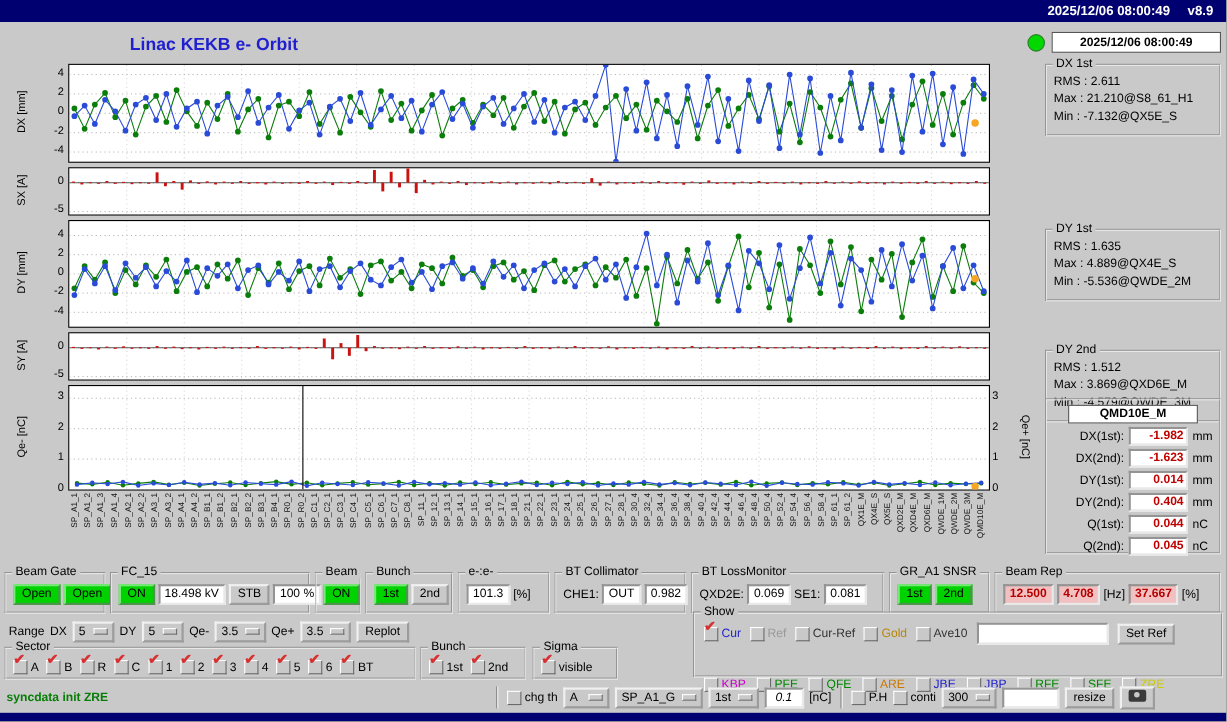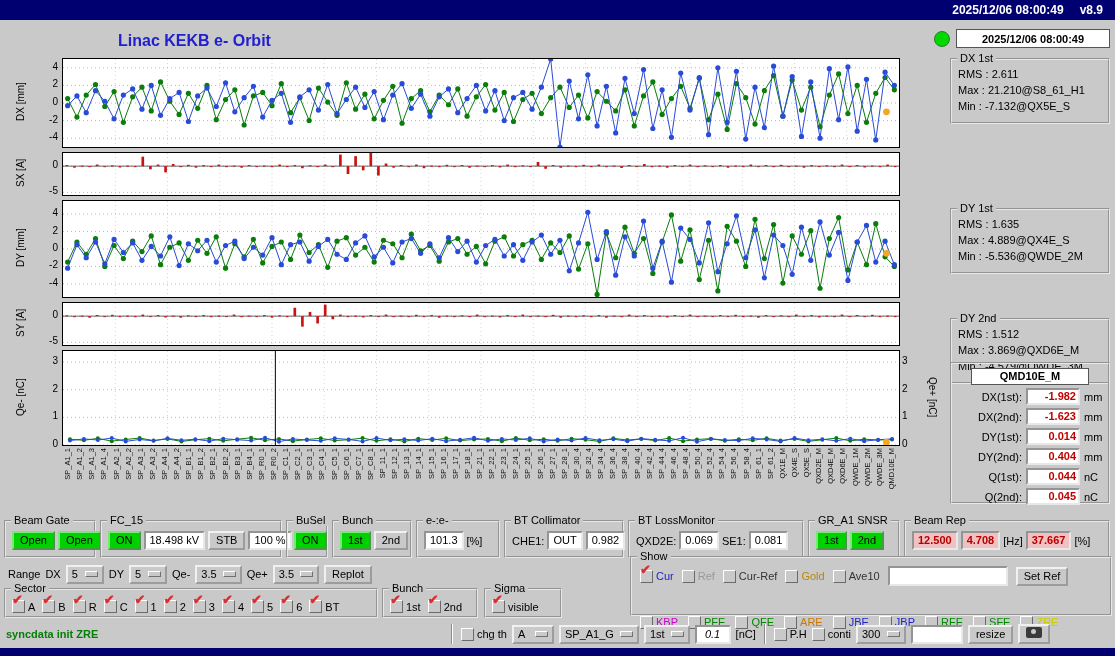--- a/index.html
+++ b/index.html
@@ -1093,21 +1093,21 @@
   <div class="group" style="left:100px;top:520px;width:182px;height:38px;">
     <span class="glabel">FC_15</span>
     <div class="grow">
       <span class="btn-green">ON</span>
       <span class="disp">18.498 kV</span>
       <span class="btn">STB</span>
       <span class="disp">100 %</span>
     </div>
   </div>
   <div class="group" style="left:286px;top:520px;width:42px;height:38px;">
-    <span class="glabel">BuSel</span>
+    <span class="glabel">Beam</span>
     <div class="grow">
         <span class="btn-green">ON</span>
       </div>
   </div>
   <div class="group" style="left:332px;top:520px;width:80px;height:38px;">
     <span class="glabel">Bunch</span>
     <div class="grow">
       <span class="btn-green">1st</span>
       <span class="btn">2nd</span>
     </div>

